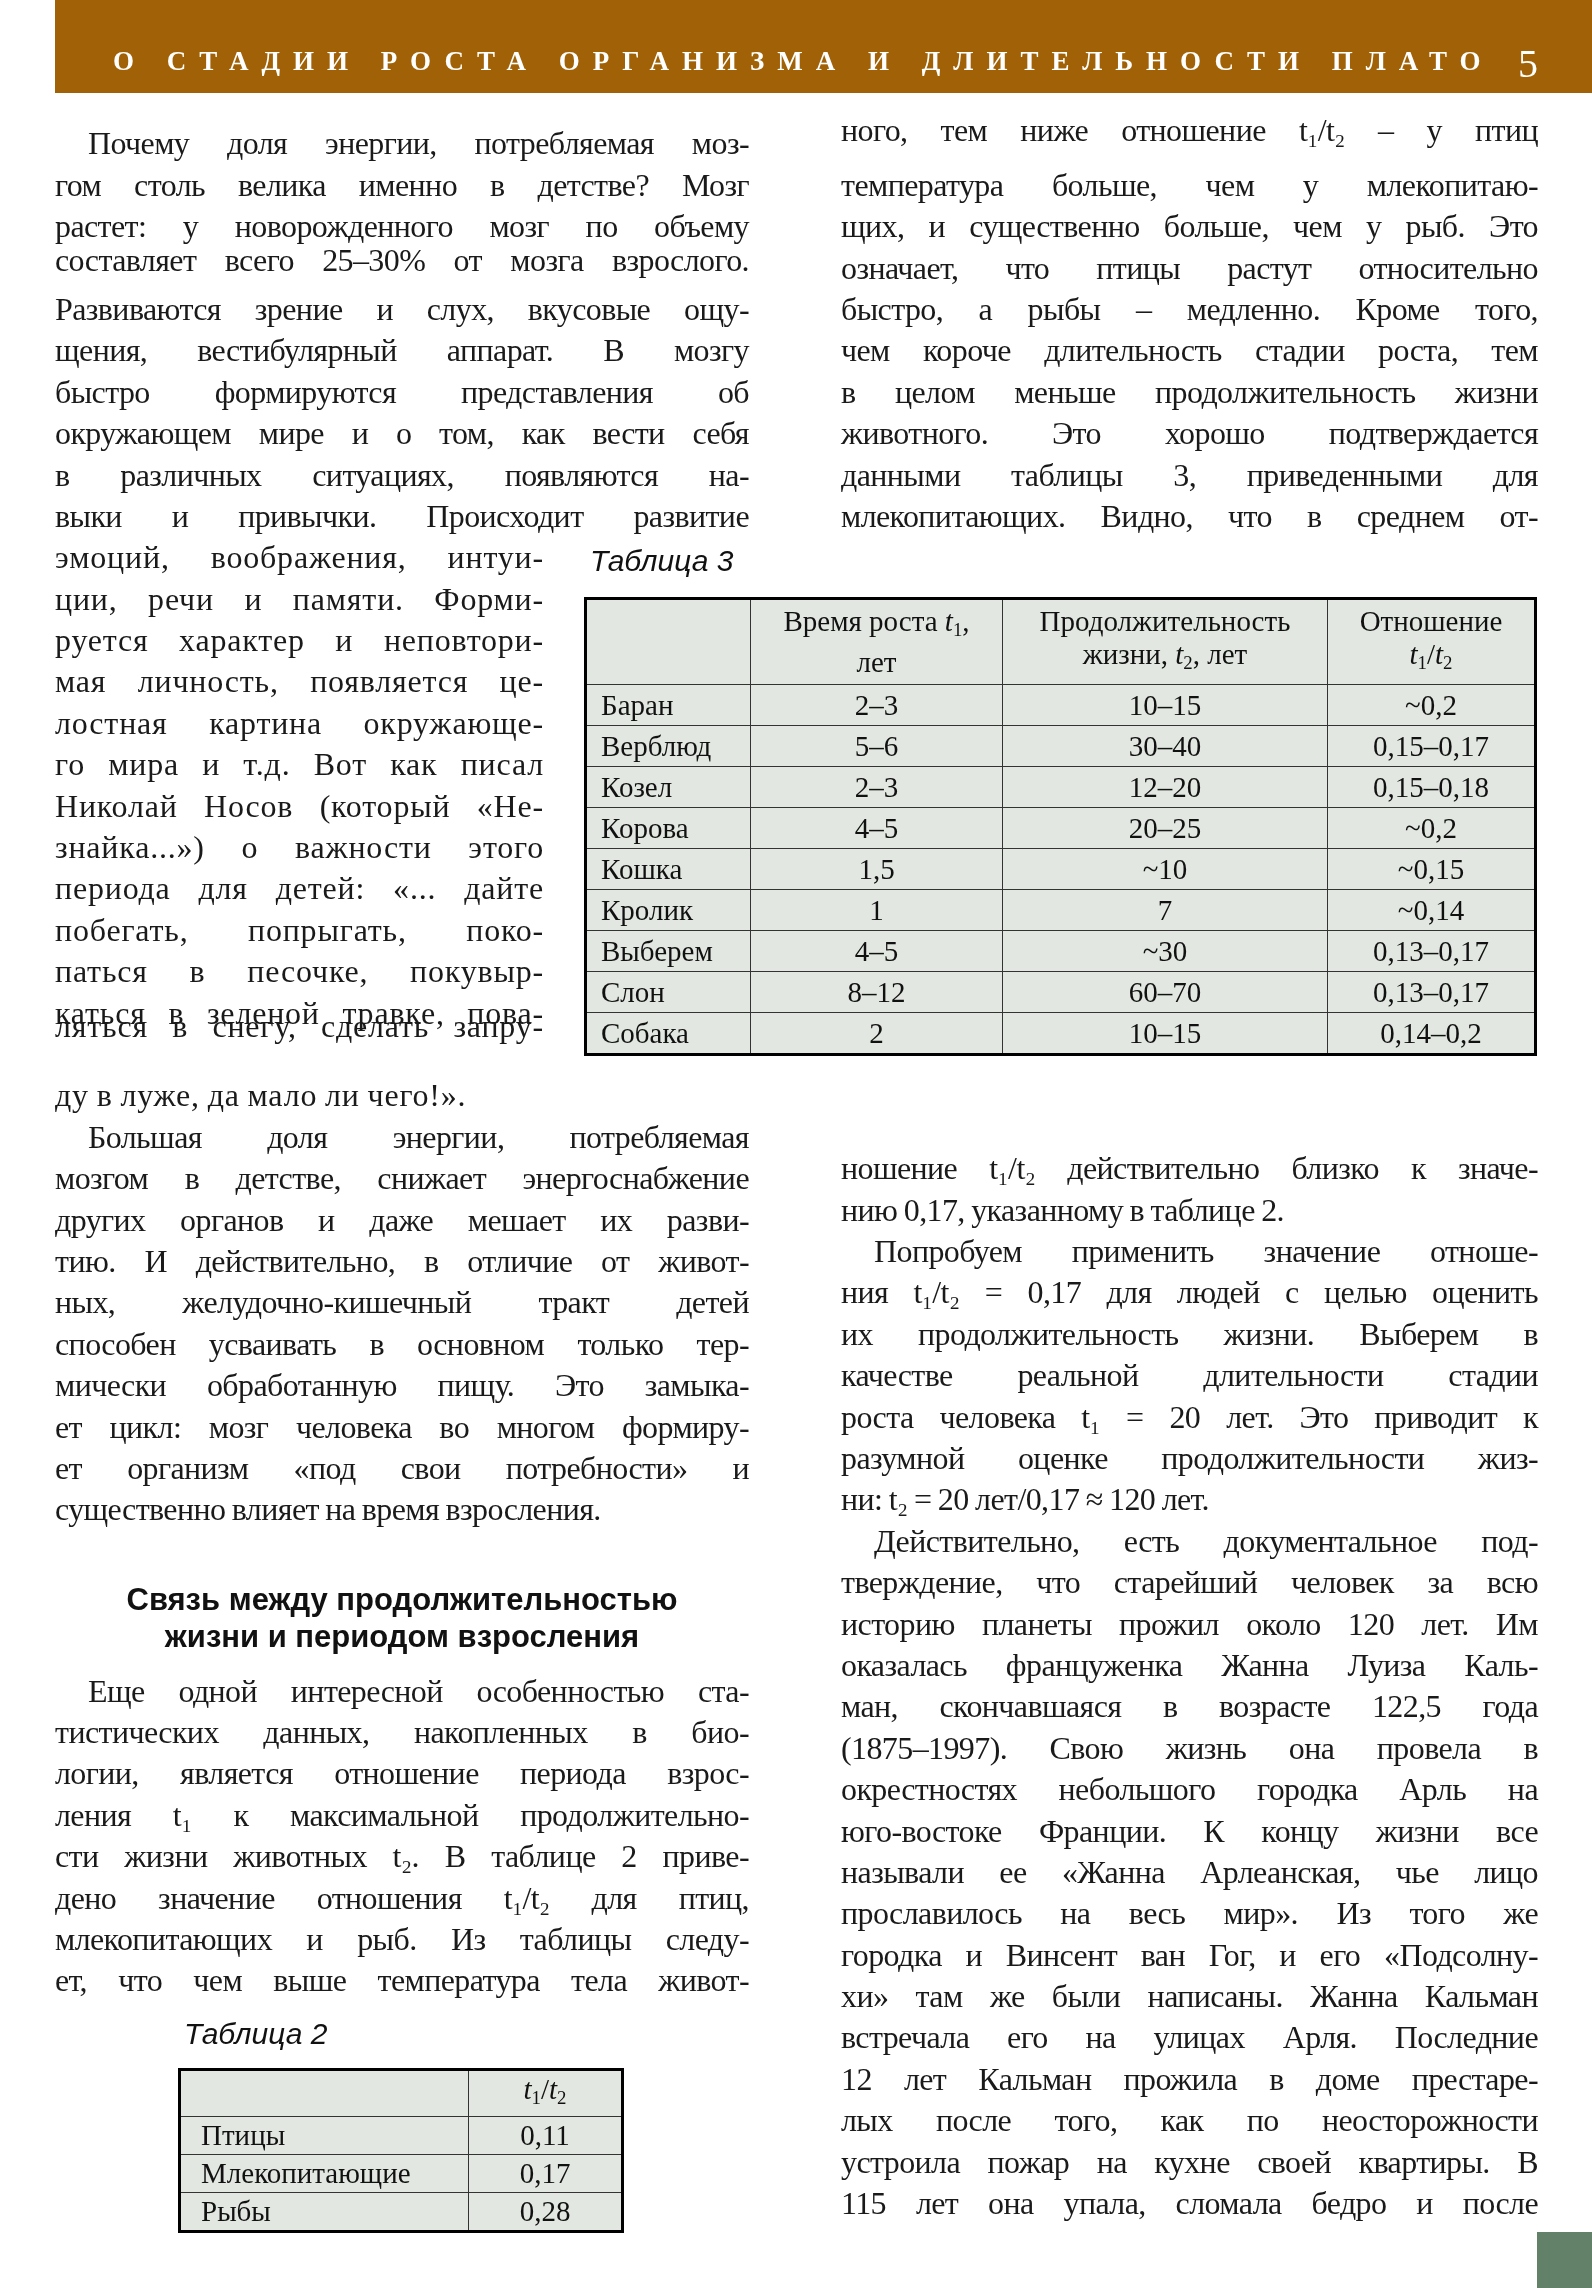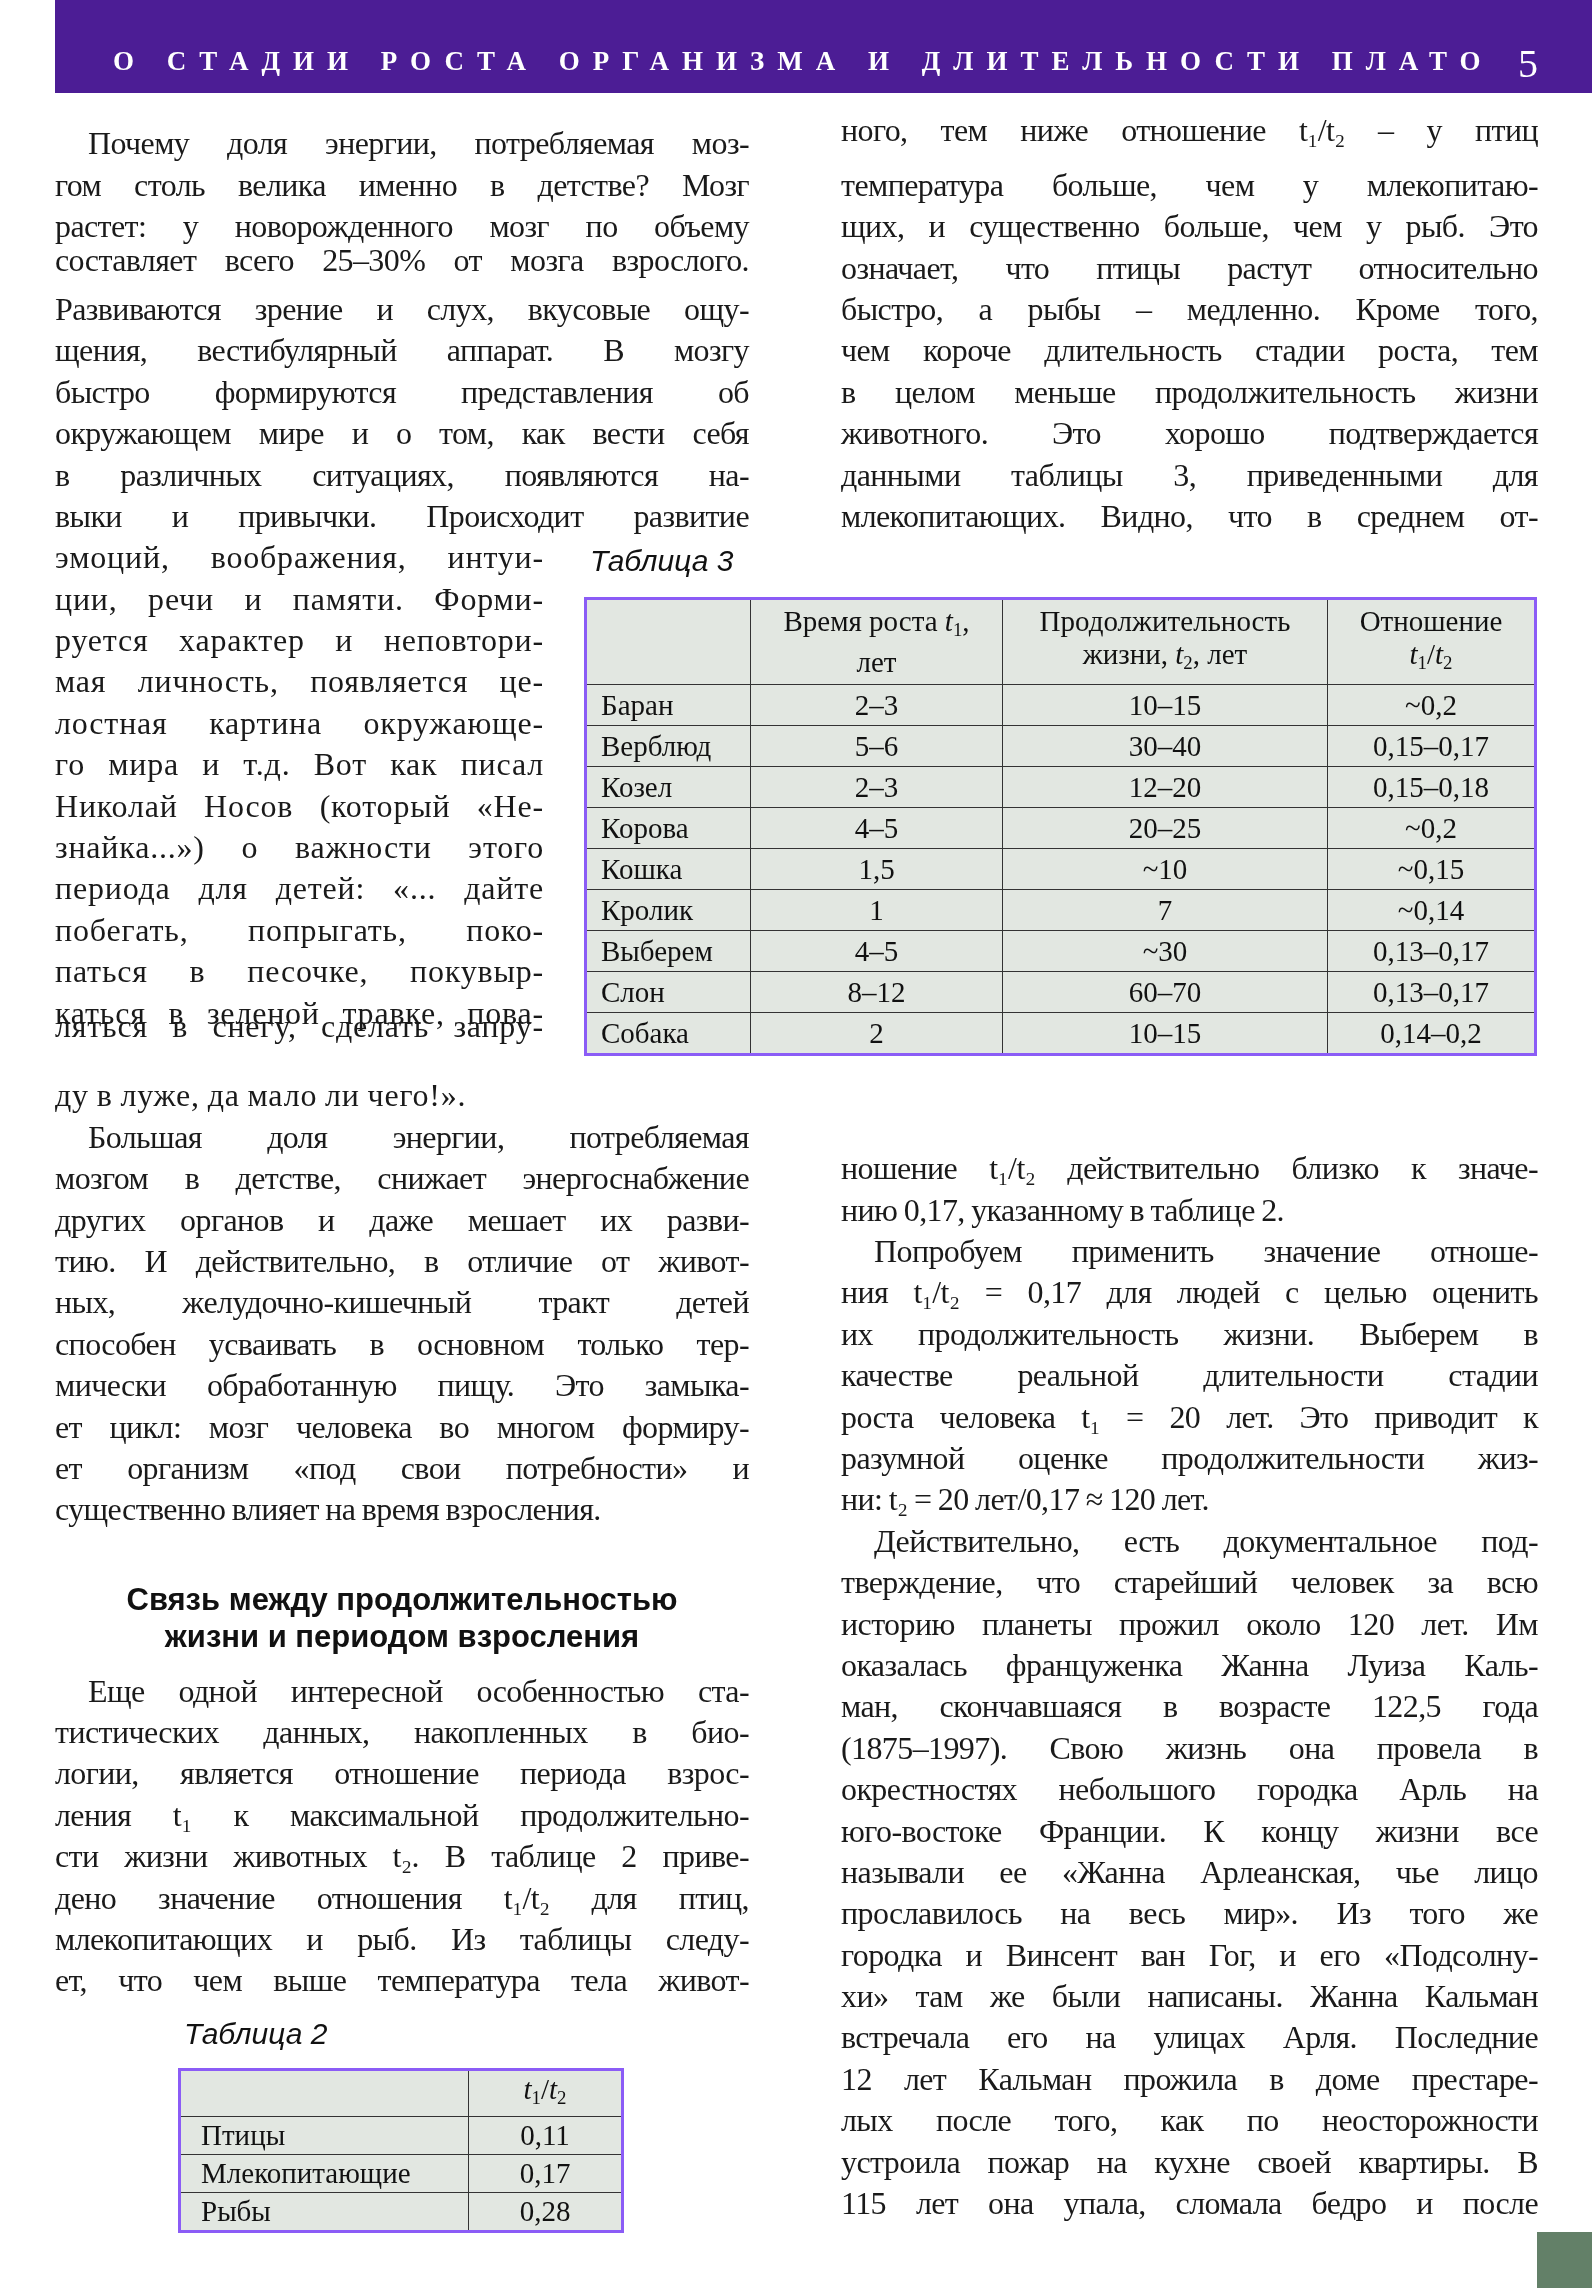--- a/index.html
+++ b/index.html
@@ -1,18 +1,18 @@
 <!DOCTYPE html>
 <html><head>
 <meta charset="utf-8">
 <style>
   html, body { margin: 0; padding: 0; }
   body { width: 1592px; height: 2289px; position: relative; background: #ffffff; overflow: hidden;
          font-family: "Liberation Serif", serif; color: #1a1a1a; }
-  .header { position: absolute; left: 55px; top: 0; width: 1537px; height: 93px; background: #4c1d95; }
+  .header { position: absolute; left: 55px; top: 0; width: 1537px; height: 93px; background: #a16207; }
   .header-title { position: absolute; left: 58px; top: 46px; font-family: "Liberation Serif", serif;
                   font-weight: bold; font-size: 27px; letter-spacing: 13px; color: #ffffff; white-space: nowrap; }
   .page-number { position: absolute; left: 1463px; top: 40px; font-family: "Liberation Serif", serif;
                  font-size: 40px; color: #ffffff; }
   .corner-block { position: absolute; left: 1537px; top: 2232px; width: 55px; height: 57px; background: #638068; }
 
   .line { position: absolute; height: 41px; line-height: 41px; font-size: 32px; white-space: nowrap;
           text-align: justify; text-align-last: justify; letter-spacing: -0.6px; word-spacing: -1px; }
   .line.last { text-align-last: left; }
   .col-left { left: 55px; width: 694px; }
@@ -22,21 +22,21 @@
   .narrow-font { letter-spacing: 0.8px; }
 
   .section-heading { position: absolute; left: 55px; width: 694px; text-align: center;
                      font-family: "Liberation Sans", sans-serif; font-weight: bold; font-size: 31px; line-height: 37px; color: #111; }
 
   .caption { position: absolute; font-family: "Liberation Sans", sans-serif; font-style: italic; font-size: 30px; color: #111; }
 
   table.data { position: absolute; border-collapse: collapse; background: #e2e7e1; font-family: "Liberation Serif", serif;
                font-size: 29px; color: #111; }
   table.data td, table.data th { border: 1.5px solid #333; padding: 0 8px; font-weight: normal; }
-  table.data { border: 3px solid #8b5cf6; }
+  table.data { border: 3px solid #000000; }
   #table3 { left: 584px; top: 597px; width: 953px; }
   #table3 th { height: 84px; line-height: 33px; text-align: center; vertical-align: middle; }
   #table3 td { height: 40px; line-height: 40px; }
   #table3 td.num { text-align: center; }
   #table3 td.name { text-align: left; padding-left: 14px; }
   #table2 { left: 178px; top: 2068px; width: 446px; }
   #table2 th { height: 37px; line-height: 37px; text-align: center; }
   #table2 td { height: 37px; line-height: 37px; }
   #table2 td.num { text-align: center; }
   #table2 td.name { text-align: left; padding-left: 20px; }

